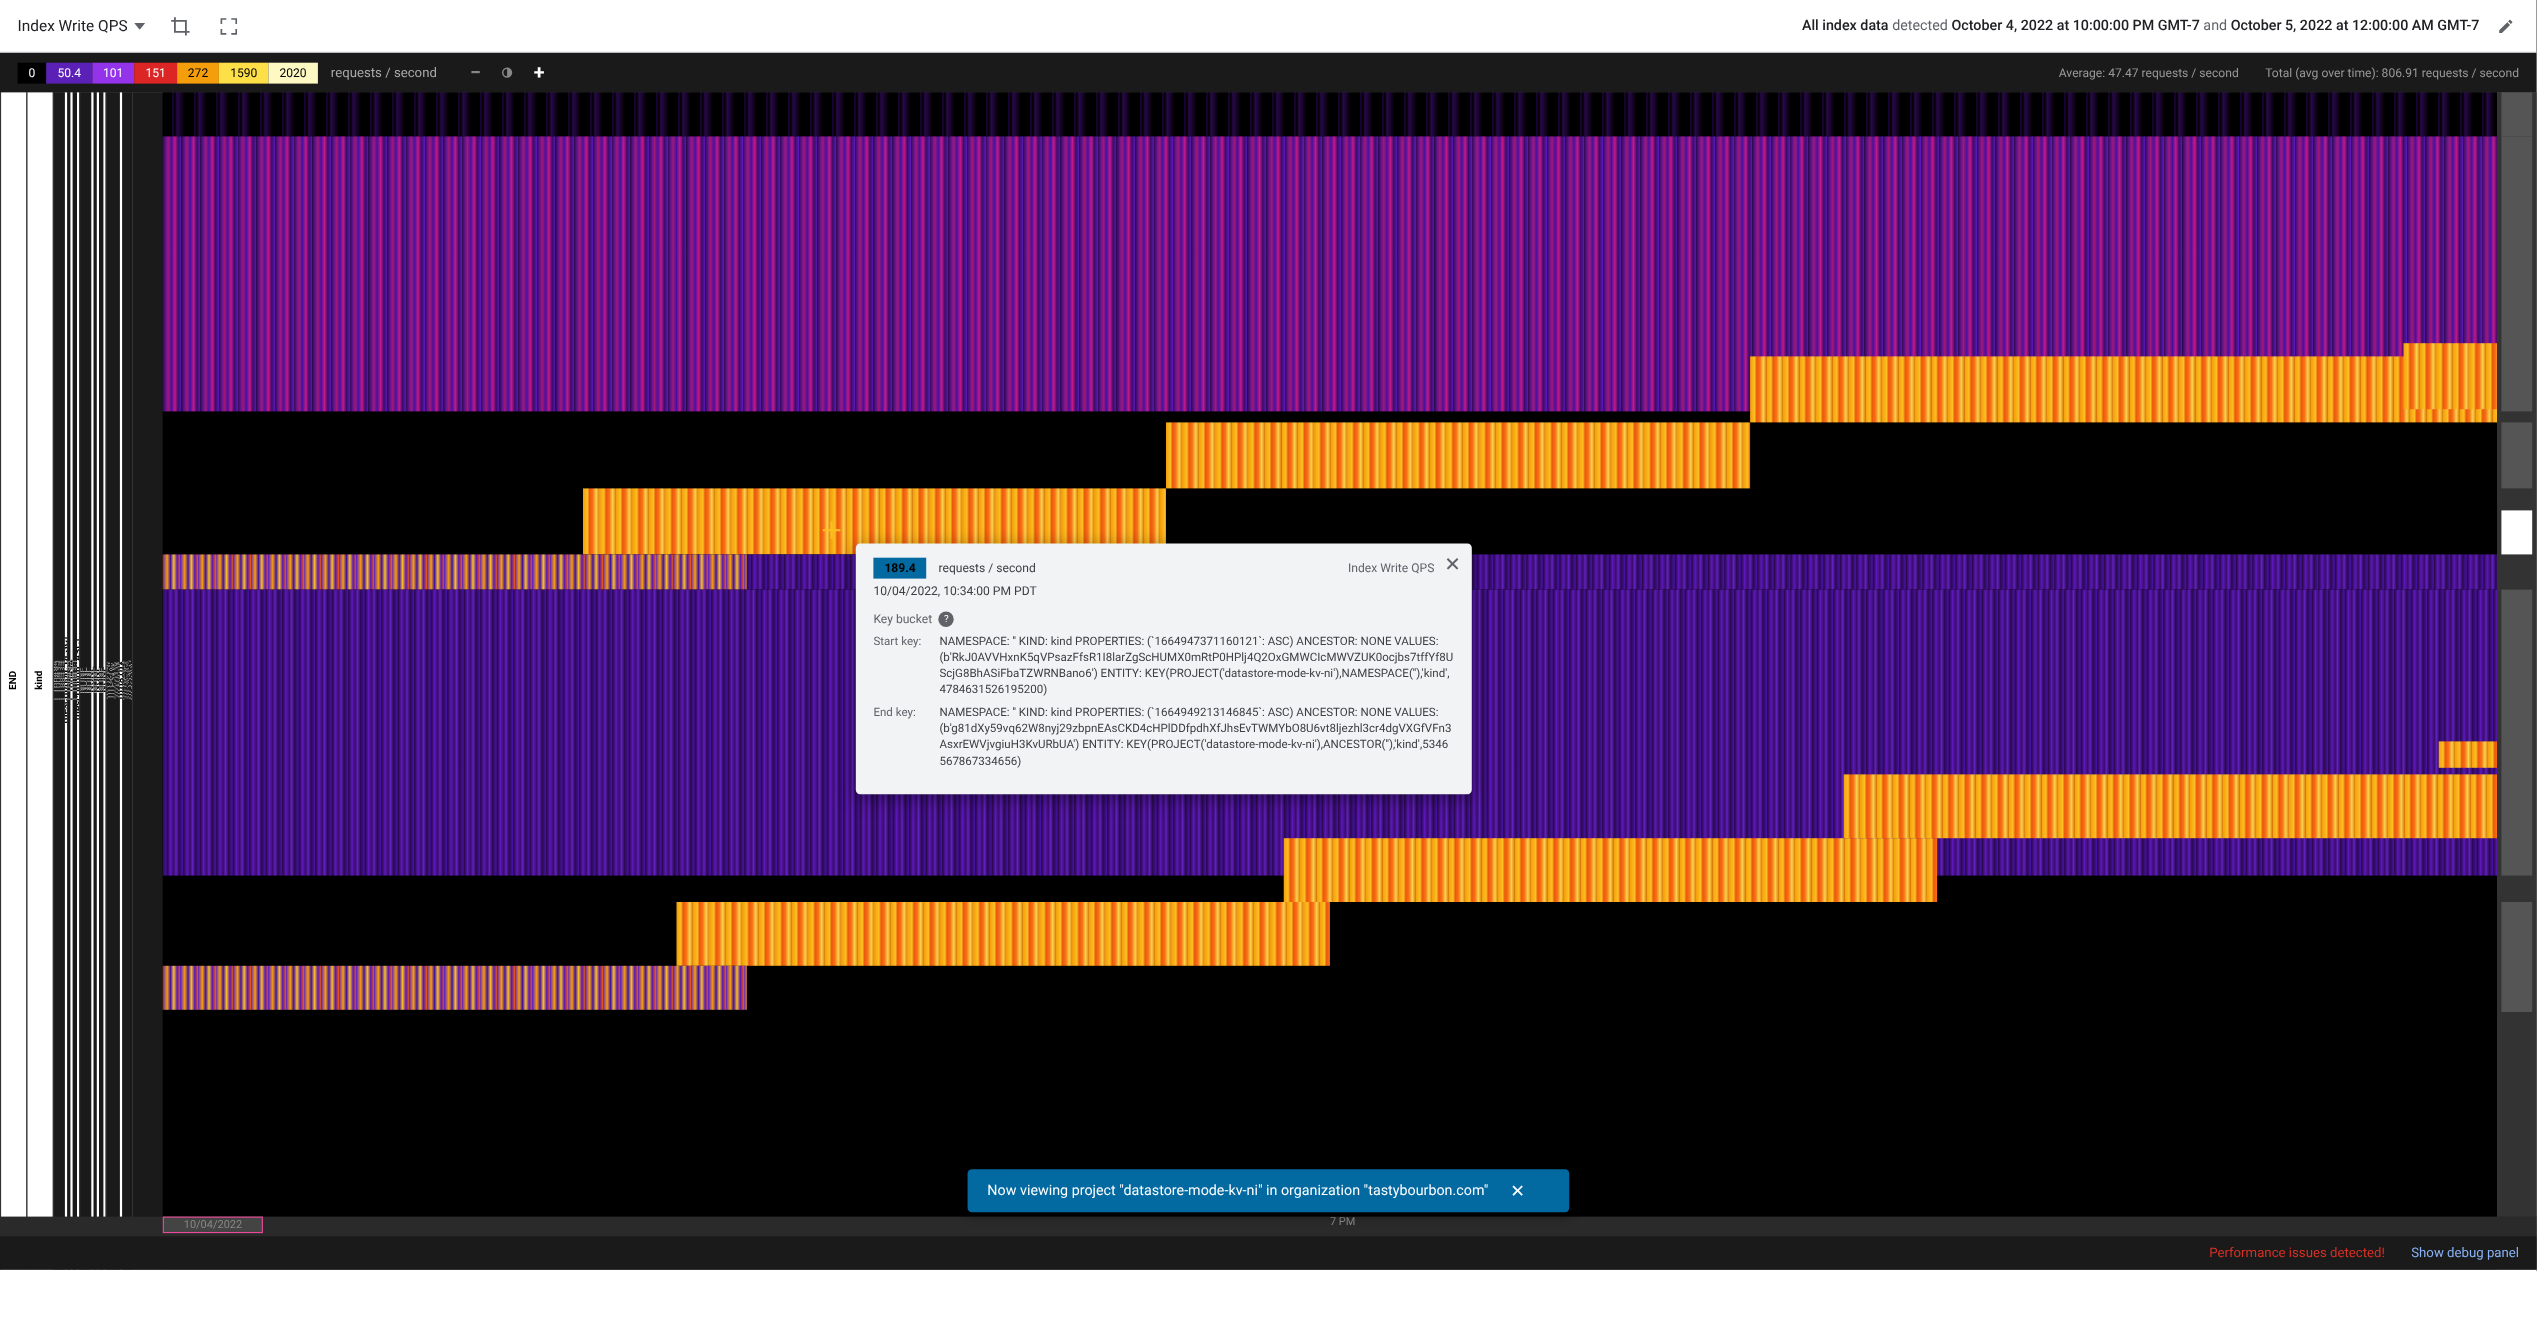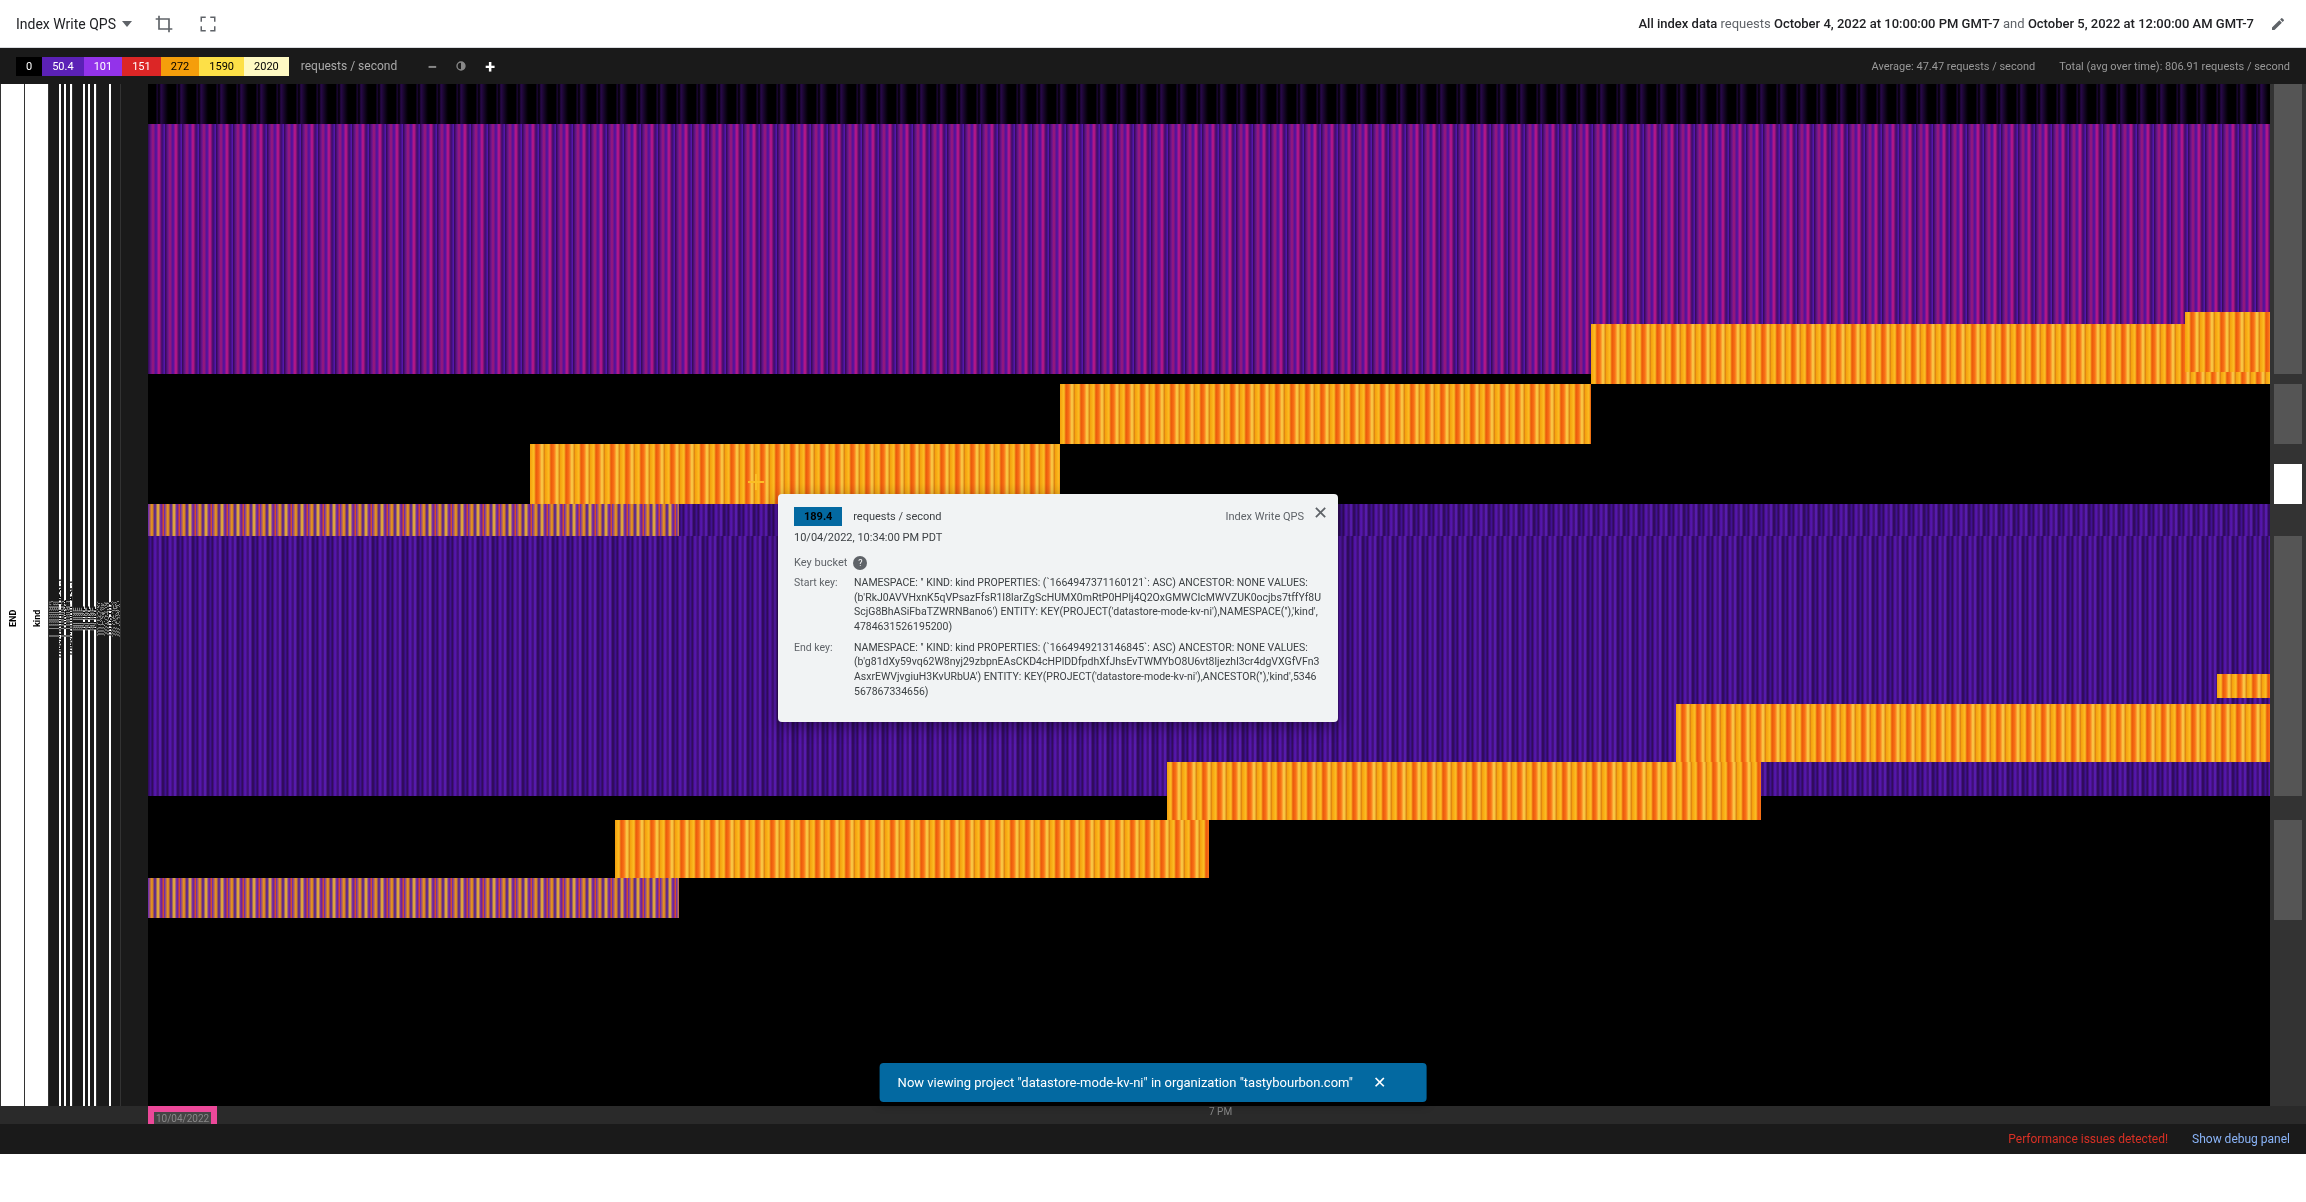--- a/index.html
+++ b/index.html
@@ -74,21 +74,21 @@
     </div>
     <div class="icon-btn">
       <svg width="18" height="18" viewBox="0 0 24 24" fill="none" stroke="#5f6368" stroke-width="2">
           <path d="M3 9V3h6M21 9V3h-6M3 15v6h6M21 15v6h-6"></path>
         </svg>
     </div>
   </div>
   <div class="top-right">
     <span>
       <b>All index data</b>
-      <span>requests</span>
+      <span>detected</span>
       <b>October 4, 2022 at 10:00:00 PM GMT-7</b>
       <span>and</span>
       <b>October 5, 2022 at 12:00:00 AM GMT-7</b>
     </span>
     <div class="icon-btn">
       <svg width="16" height="16" viewBox="0 0 24 24" fill="#5f6368">
           <path d="M3 17.25V21h3.75L17.81 9.94l-3.75-3.75L3 17.25zM20.71 7.04a1 1 0 0 0 0-1.41l-2.34-2.34a1 1 0 0 0-1.41 0l-1.83 1.83 3.75 3.75 1.83-1.83z"></path>
         </svg>
     </div>
   </div>
@@ -236,21 +236,21 @@
     <div class="rseg" style="top:0;height:40px"></div>
     <div class="rseg" style="top:40px;height:250px"></div>
     <div class="rseg" style="top:300px;height:60px"></div>
     <div class="rseg active" style="top:380px;height:40px"></div>
     <div class="rseg" style="top:452px;height:260px"></div>
     <div class="rseg" style="top:736px;height:100px"></div>
   </div>
 
   <div class="bottom-zone">
     <div class="time-axis">
-      <div class="tick" style="left:0; background:#444; padding:1px 2px; border:6px solid #ec4899">10/04/2022</div>
+      <div class="tick" style="left:0; background:#444; padding:1px 18px; border:1px solid #ec4899">10/04/2022</div>
       <div class="tick" style="left:50%">7 PM</div>
     </div>
     <div class="footer-bar">
       <span class="warn">Performance issues detected!</span>
       <span class="link">Show debug panel</span>
     </div>
   </div>
 
   <div class="toast">
     <span>Now viewing project "datastore-mode-kv-ni" in organization "tastybourbon.com"</span>

